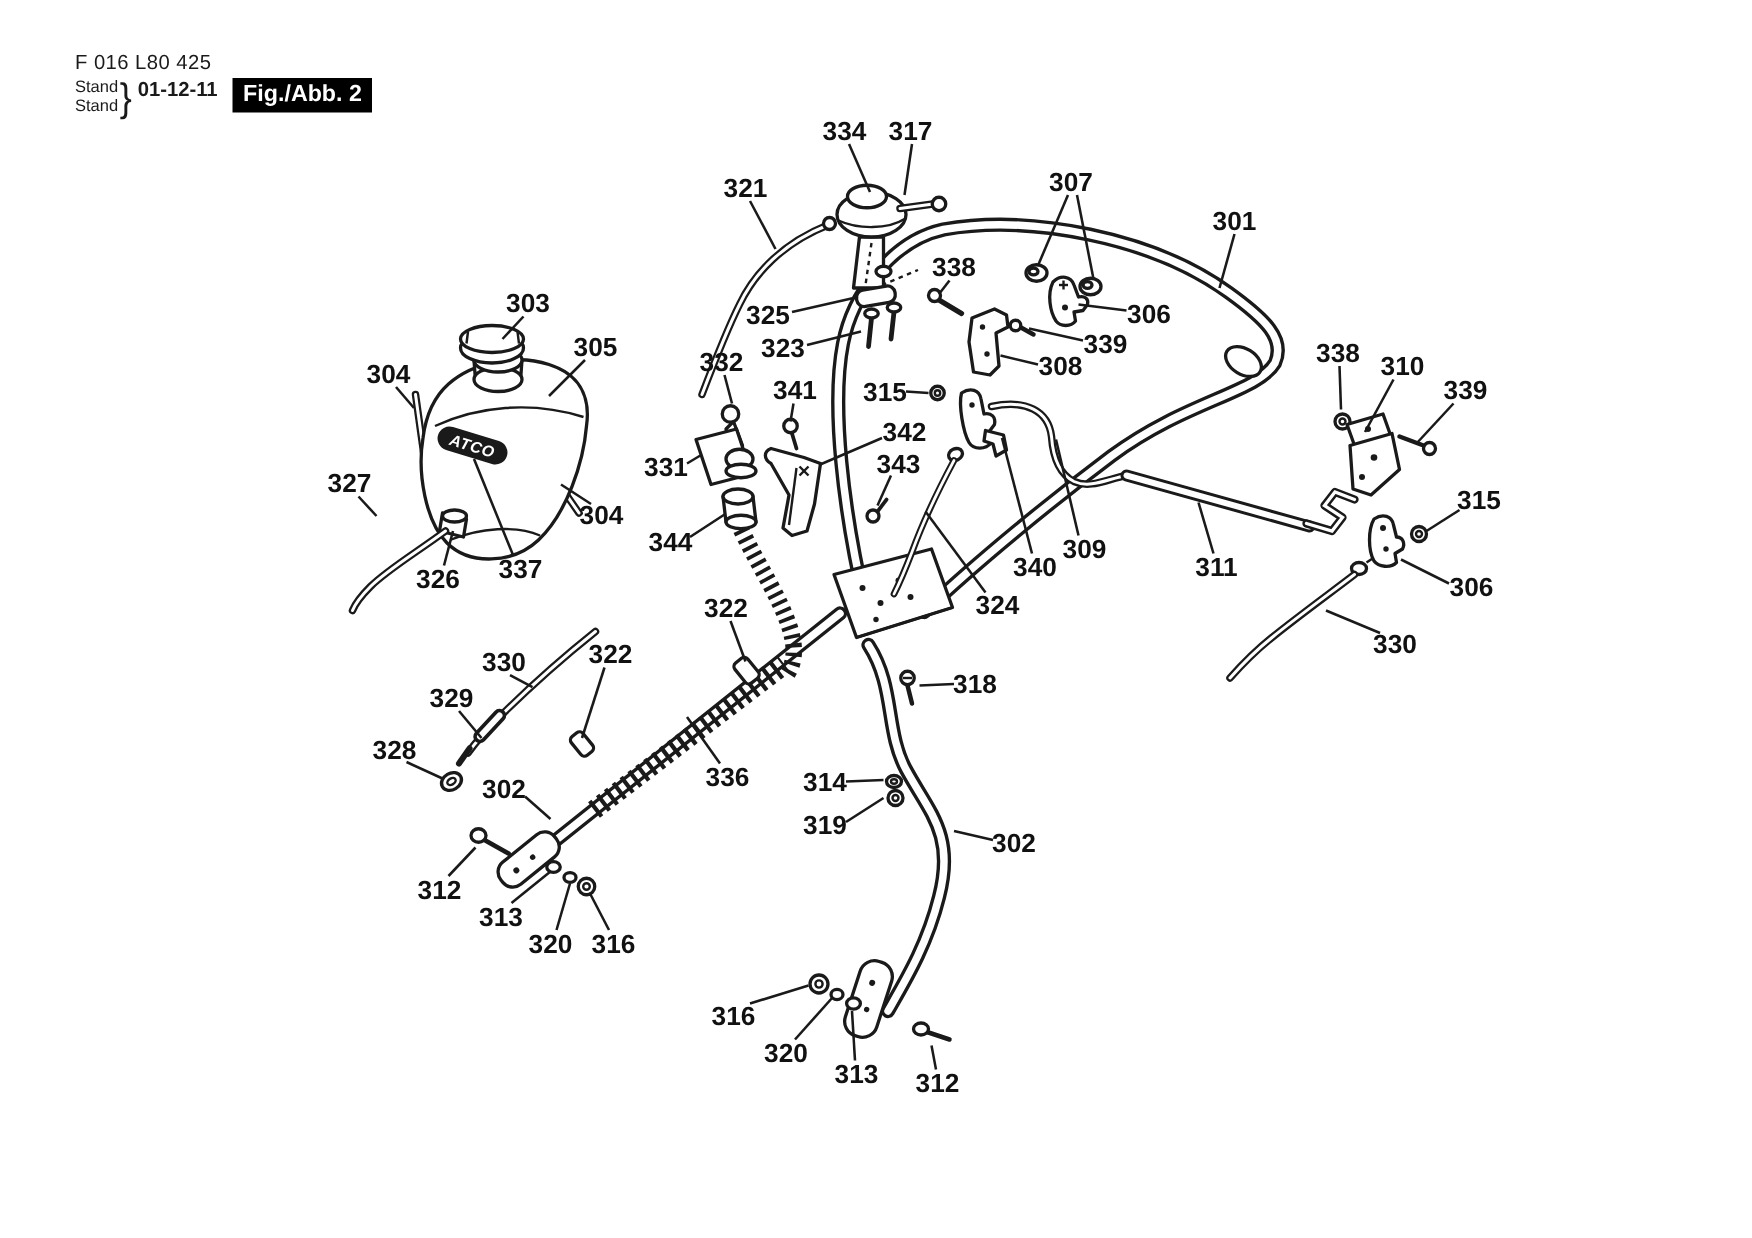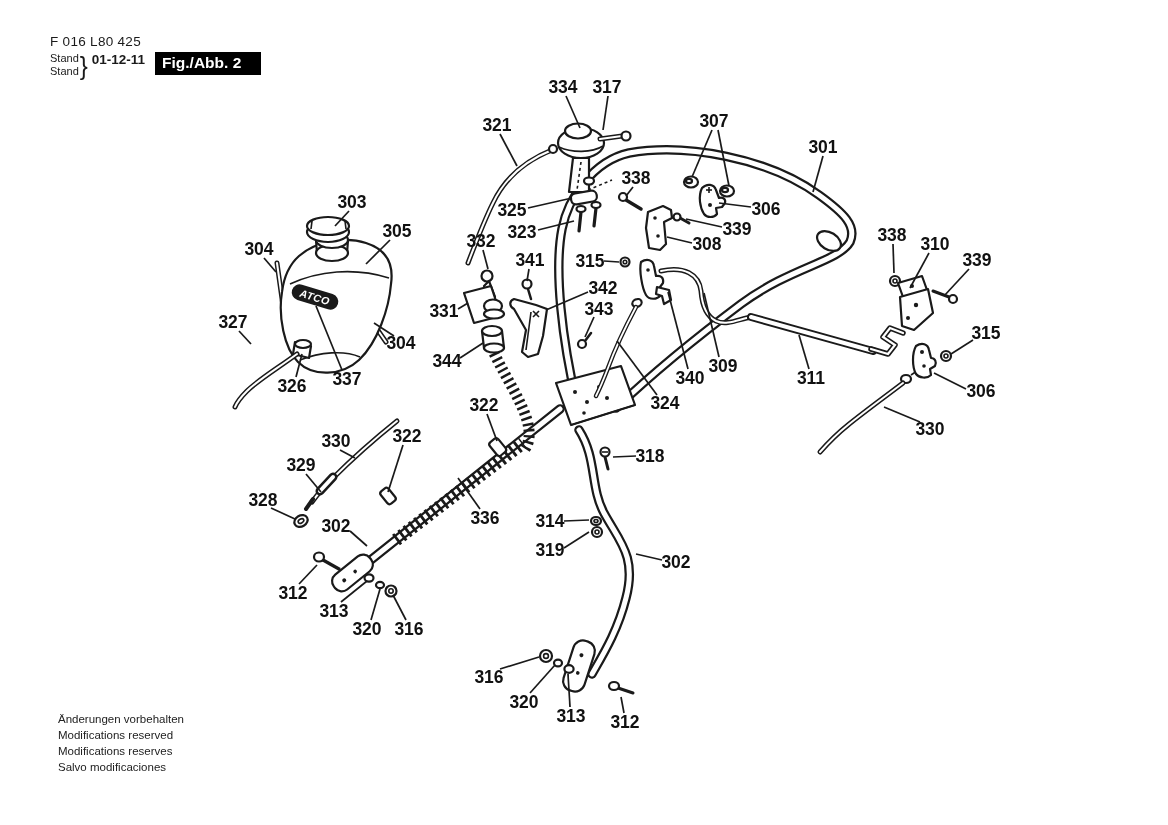--- a/index.html
+++ b/index.html
@@ -6,21 +6,21 @@
   #page{position:relative;width:1108px;height:825px;background:#ffffff;overflow:hidden;
         font-family:"Liberation Sans",sans-serif;color:#1a1a1a;}
   
   #hdr{position:absolute;left:50px;top:34px;}
   #hdr .pn{font-size:13.5px;letter-spacing:.3px;}
   #hdr .row{display:flex;align-items:flex-start;margin-top:3px;}
   #hdr .si{display:flex;flex-direction:column;font-size:11px;line-height:1.15;}
   #hdr .brace{font-size:24px;font-weight:300;margin:0 4px 0 1px;transform:scaleY(1.1);}
   #hdr .date{font-size:13.5px;font-weight:bold;}
   #hdr .fig{margin-left:10px;background:#000;color:#fff;font-weight:bold;
-            font-size:15.5px;padding:2px 20px 3px 7px;}
+            font-size:15.5px;padding:2px 7px 3px 7px;}
   
   #ftr{position:absolute;left:58px;top:712px;font-size:11.5px;line-height:1.38;color:#222;}
   
   svg{position:absolute;left:0;top:0;}
   .tube-o{stroke:#1a1a1a;stroke-width:9.5;fill:none;stroke-linecap:round;}
   .tube-i{stroke:#ffffff;stroke-width:5;fill:none;stroke-linecap:round;}
   .part{fill:#ffffff;stroke:#1a1a1a;stroke-width:2.2;stroke-linejoin:round;}
   .thin{stroke:#1a1a1a;fill:none;stroke-width:1.6;}
   .cab-o{stroke:#1a1a1a;stroke-width:5;fill:none;stroke-linecap:round;}
   .cab-i{stroke:#ffffff;stroke-width:2;fill:none;stroke-linecap:round;}
@@ -425,20 +425,14 @@
         <text x="489" y="683" text-anchor="middle" class="lbl">316</text>
         <line x1="530" y1="693" x2="555" y2="665" stroke="#1a1a1a" stroke-width="1.7"></line>
         <text x="524" y="708" text-anchor="middle" class="lbl">320</text>
         <line x1="570" y1="707" x2="568" y2="674" stroke="#1a1a1a" stroke-width="1.7"></line>
         <text x="571" y="722" text-anchor="middle" class="lbl">313</text>
         <line x1="624" y1="713" x2="621" y2="697" stroke="#1a1a1a" stroke-width="1.7"></line>
         <text x="625" y="728" text-anchor="middle" class="lbl">312</text>
       </g>
   </svg>
 
-  <div id="ftr">
-    <div>Änderungen vorbehalten</div>
-    <div>Modifications reserved</div>
-    <div>Modifications reserves</div>
-    <div>Salvo modificaciones</div>
-  </div>
 
 </div>
 
 </body></html>

